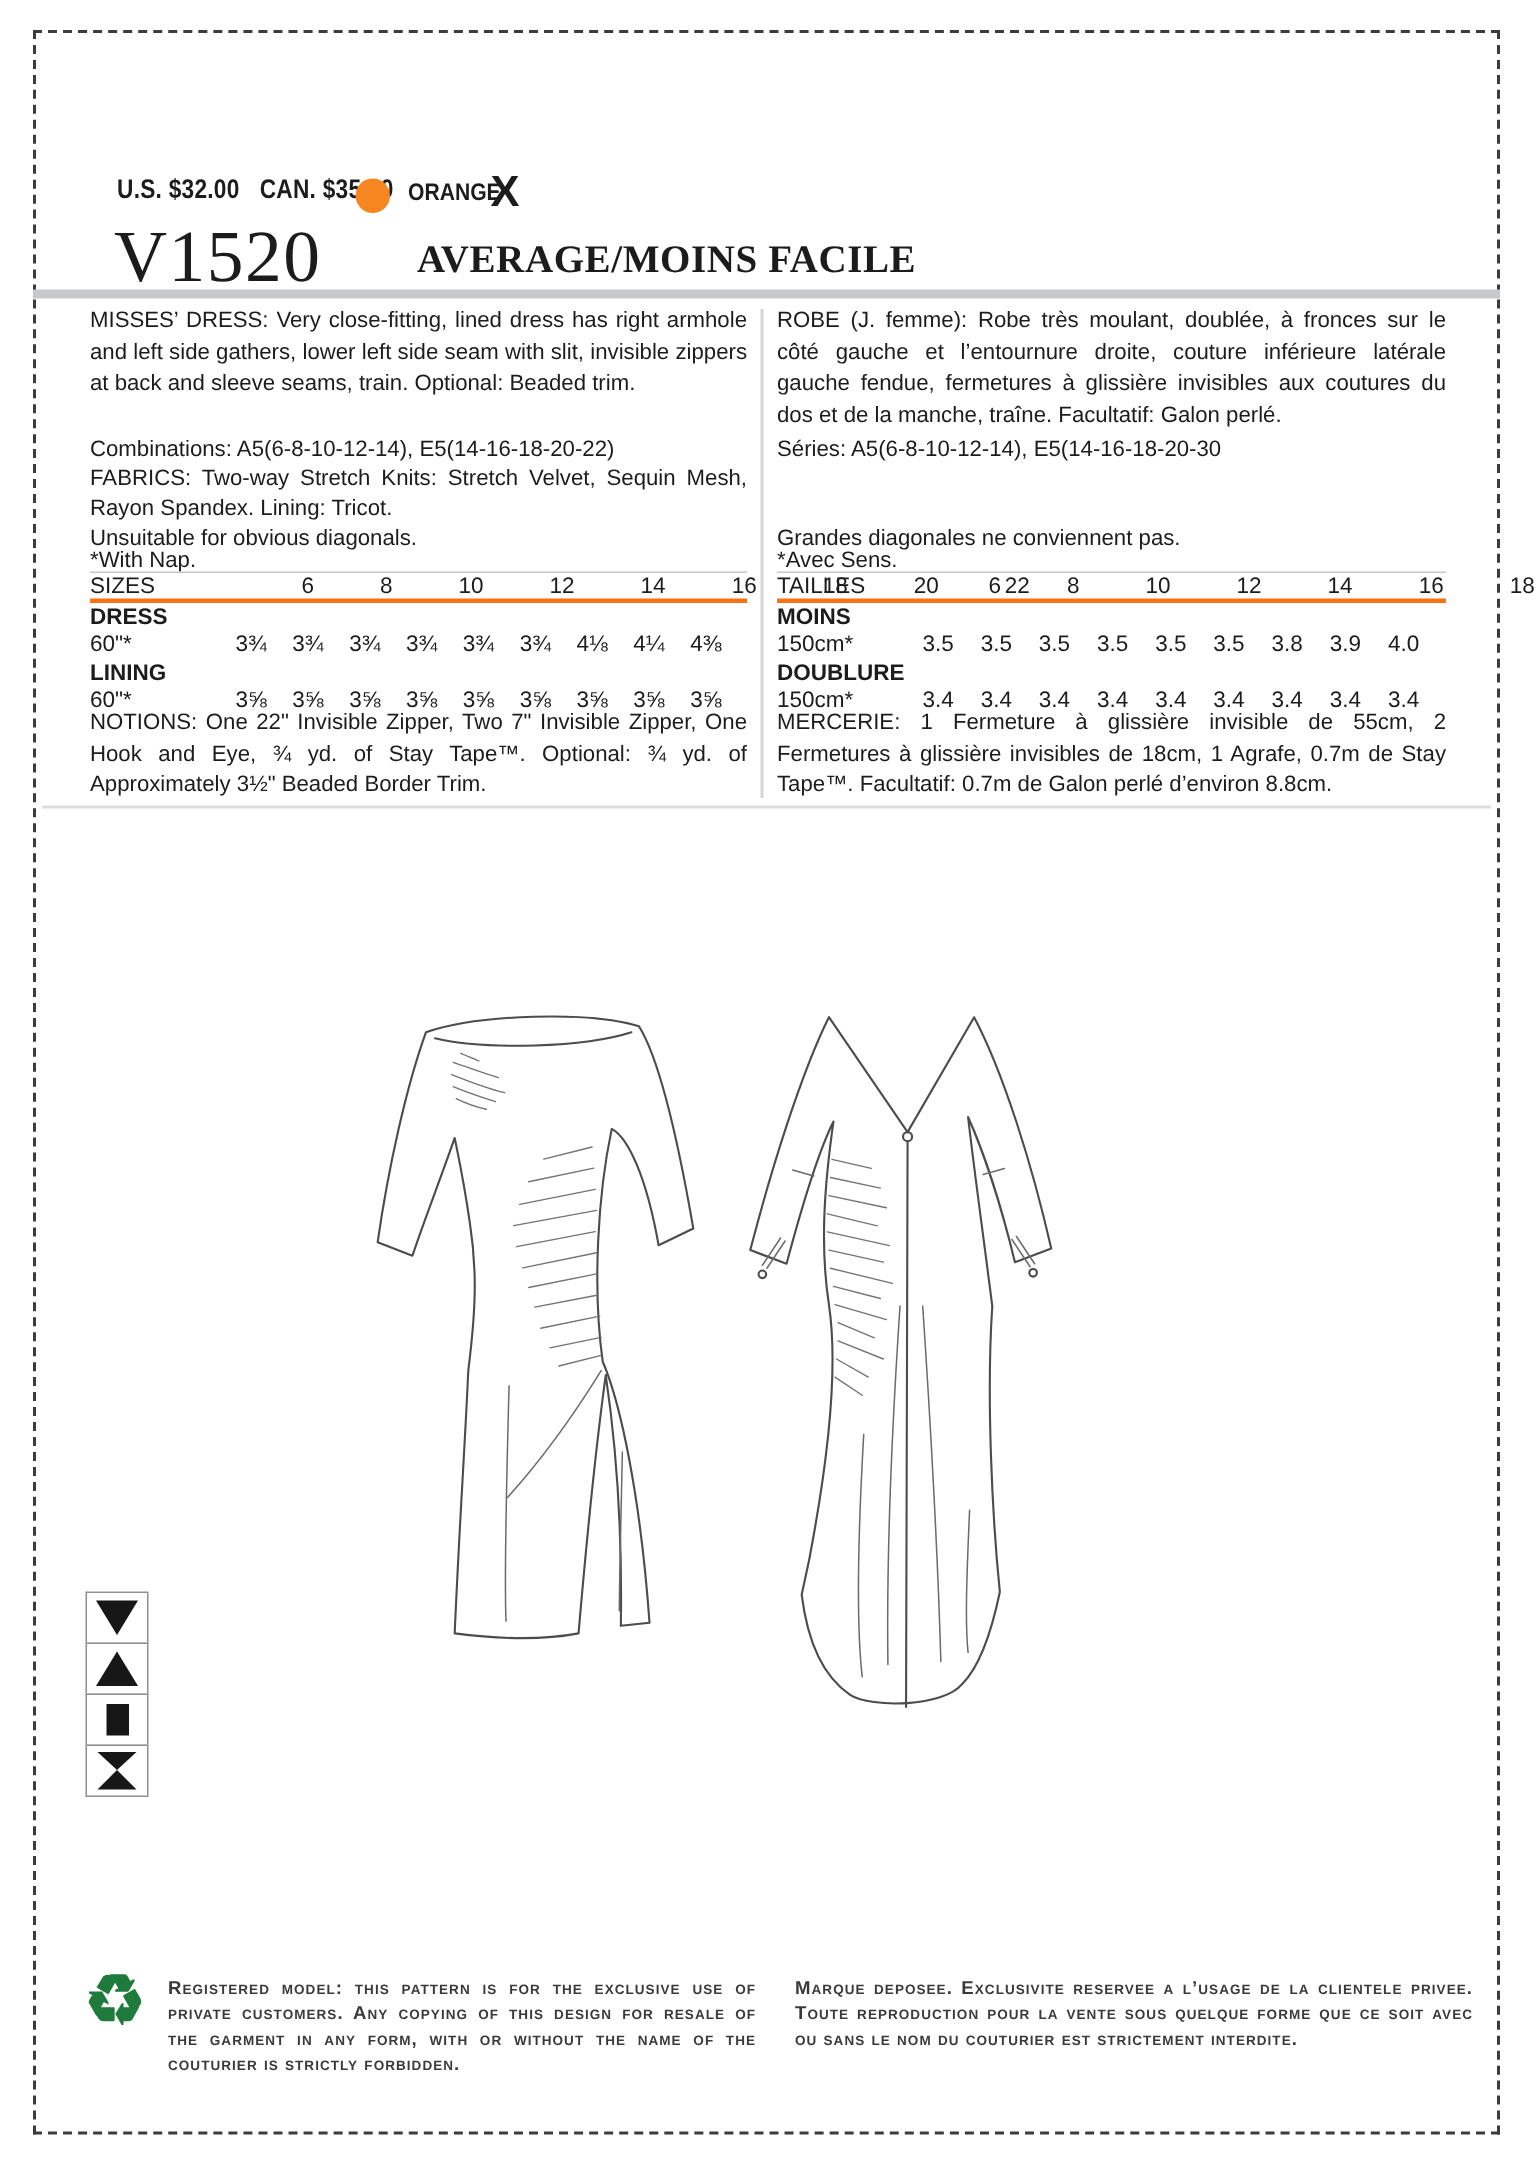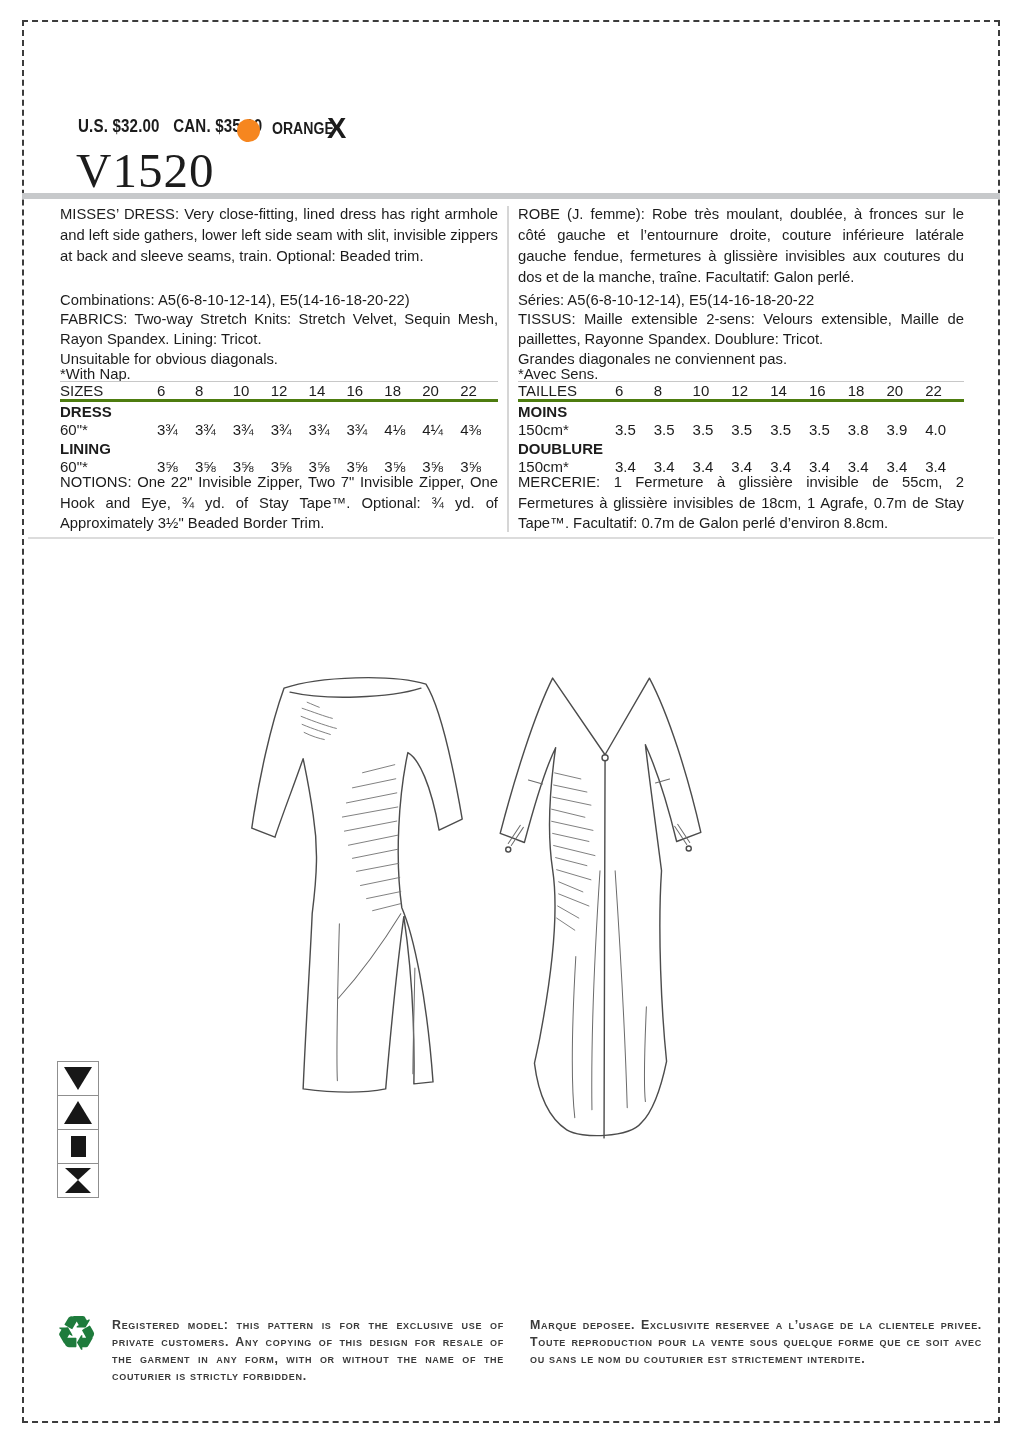--- a/index.html
+++ b/index.html
@@ -29,21 +29,21 @@
   .mid-rule{position:absolute;left:28px;top:537px;width:966px;height:2px;background:#dcdcdc;}
   .blk{position:absolute;font-size:14.8px;line-height:21px;text-align:justify;}
   .blk.tight{line-height:19.5px;}
   .blk.nojust{text-align:left;}
   .left-col{left:60px;width:438px;}
   .right-col{left:518px;width:446px;}
 
   
   .ytable{position:absolute;font-size:15px;}
   .trow{display:flex;height:18.5px;align-items:center;}
-  .trow.thead{border-top:1px solid #c8c8c8;border-bottom:3px solid #4d7c0f;height:17px;}
+  .trow.thead{border-top:1px solid #c8c8c8;border-bottom:3px solid #f97316;height:17px;gap:44px;}
   .tcell{flex:1;white-space:nowrap;}
   .tlabel{flex:none;width:97px;}
   .bold-row .tlabel{font-weight:700;}
 
   
   .illus{position:absolute;}
   .illus path, .illus circle, .illus line{fill:none;stroke:#4c4c4c;stroke-width:1.4;
         stroke-linecap:round;stroke-linejoin:round;}
   .illus .gather{stroke:#737373;stroke-width:.9;}
   .illus .fold{stroke:#6b6b6b;stroke-width:1;}
@@ -69,20 +69,21 @@
 
   <div class="cutline"></div>
 
   <div class="price-line">
     <span>U.S. $32.00</span><span>CAN. $35.00</span>
   </div>
   <div class="color-dot" style="background-color: rgb(246, 134, 31);"></div>
   <div class="color-name">ORANGE</div>
   <div class="size-mark">X</div>
   <div class="pattern-number">V1520</div>
+  <div class="difficulty">AVERAGE/MOINS FACILE</div>
   <div class="header-bar"></div>
 
   <div class="col-divider"></div>
   <div class="mid-rule"></div>
 
   <div class="blk left-col" style="top:204px;"><b>MISSES’ DRESS: </b><span>Very close-fitting, lined dress has right armhole and left side gathers, lower left side seam with slit, invisible zippers at back and sleeve seams, train. </span><b>Optional: </b><span>Beaded trim.</span></div>
   <div class="blk left-col nojust" style="top:290px;"><span>Combinations: </span><b>A5</b><span>(6-8-10-12-14), </span><b>E5</b><span>(14-16-18-20-22)</span></div>
   <div class="blk left-col tight" style="top:310px;"><b>FABRICS: Two-way Stretch Knits: </b><span>Stretch Velvet, Sequin Mesh, Rayon Spandex. </span><b>Lining</b><span>: Tricot.</span></div>
   <div class="blk left-col nojust" style="top:364px;">*With Nap.</div>
   <div class="blk left-col nojust" style="top:349px;">Unsuitable for obvious diagonals.</div>
@@ -126,22 +127,21 @@
         <div class="tcell">3⅝</div>
         <div class="tcell">3⅝</div>
         <div class="tcell">3⅝</div>
         <div class="tcell">3⅝</div>
         <div class="tcell">3⅝</div>
       </div>
     </div>
   <div class="blk left-col" style="top:472px;line-height:20.5px;"><b>NOTIONS: </b><span>One 22" Invisible Zipper, Two 7" Invisible Zipper, One Hook and Eye, ¾ yd. of Stay Tape™. </span><b>Optional: </b><span>¾ yd. of Approximately 3½" Beaded Border Trim.</span></div>
 
   <div class="blk right-col" style="top:204px;"><b>ROBE (J. femme): </b><span>Robe très moulant, doublée, à fronces sur le côté gauche et l’entournure droite, couture inférieure latérale gauche fendue, fermetures à glissière invisibles aux coutures du dos et de la manche, traîne. </span><b>Facultatif: </b><span>Galon perlé.</span></div>
-  <div class="blk right-col nojust" style="top:290px;"><span>Séries: </span><b>A5</b><span>(6-8-10-12-14), </span><b>E5</b><span>(14-16-18-20-22</span></div>
-  <div class="blk right-col tight" style="top:310px;"><b>TISSUS: Maille extensible 2-sens: </b><span>Velours extensible, Maille de paillettes, Rayonne Spandex. </span><b>Doublure: </b><span>Tricot.</span></div>
+  <div class="blk right-col nojust" style="top:290px;"><span>Séries: </span><b>A5</b><span>(6-8-10-12-14), </span><b>E5</b><span>(14-16-18-20-30</span></div>
   <div class="blk right-col nojust" style="top:349px;">Grandes diagonales ne conviennent pas.</div>
   <div class="blk right-col nojust" style="top:364px;">*Avec Sens.</div>
   <div class="ytable right-col" style="top:381px;">
       <div class="trow thead">
         <div class="tcell tlabel">TAILLES</div>
         <div class="tcell">6</div>
         <div class="tcell">8</div>
         <div class="tcell">10</div>
         <div class="tcell">12</div>
         <div class="tcell">14</div>

